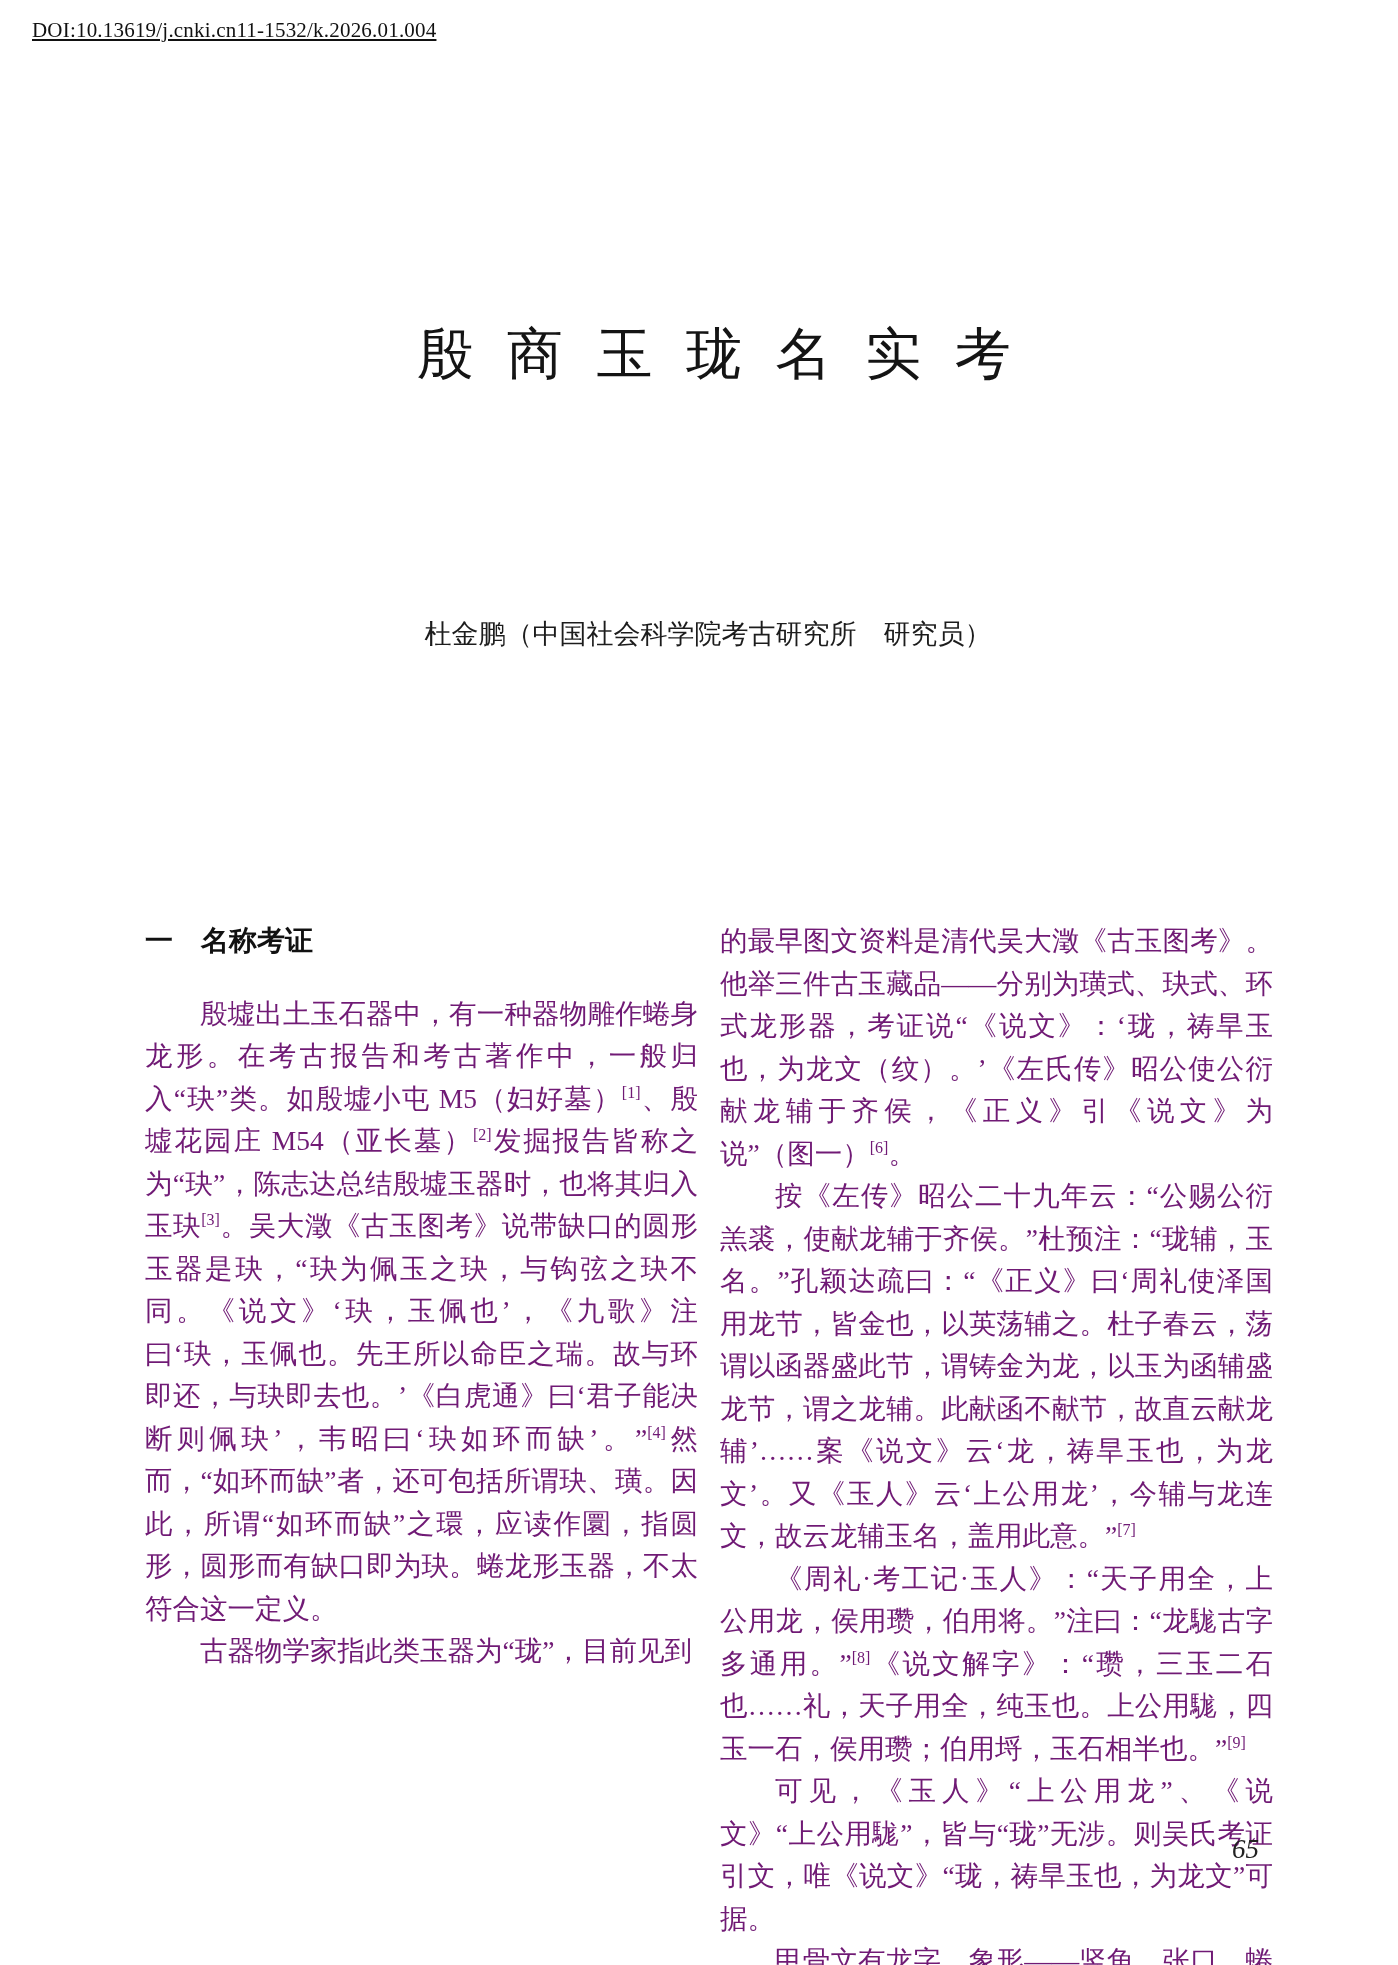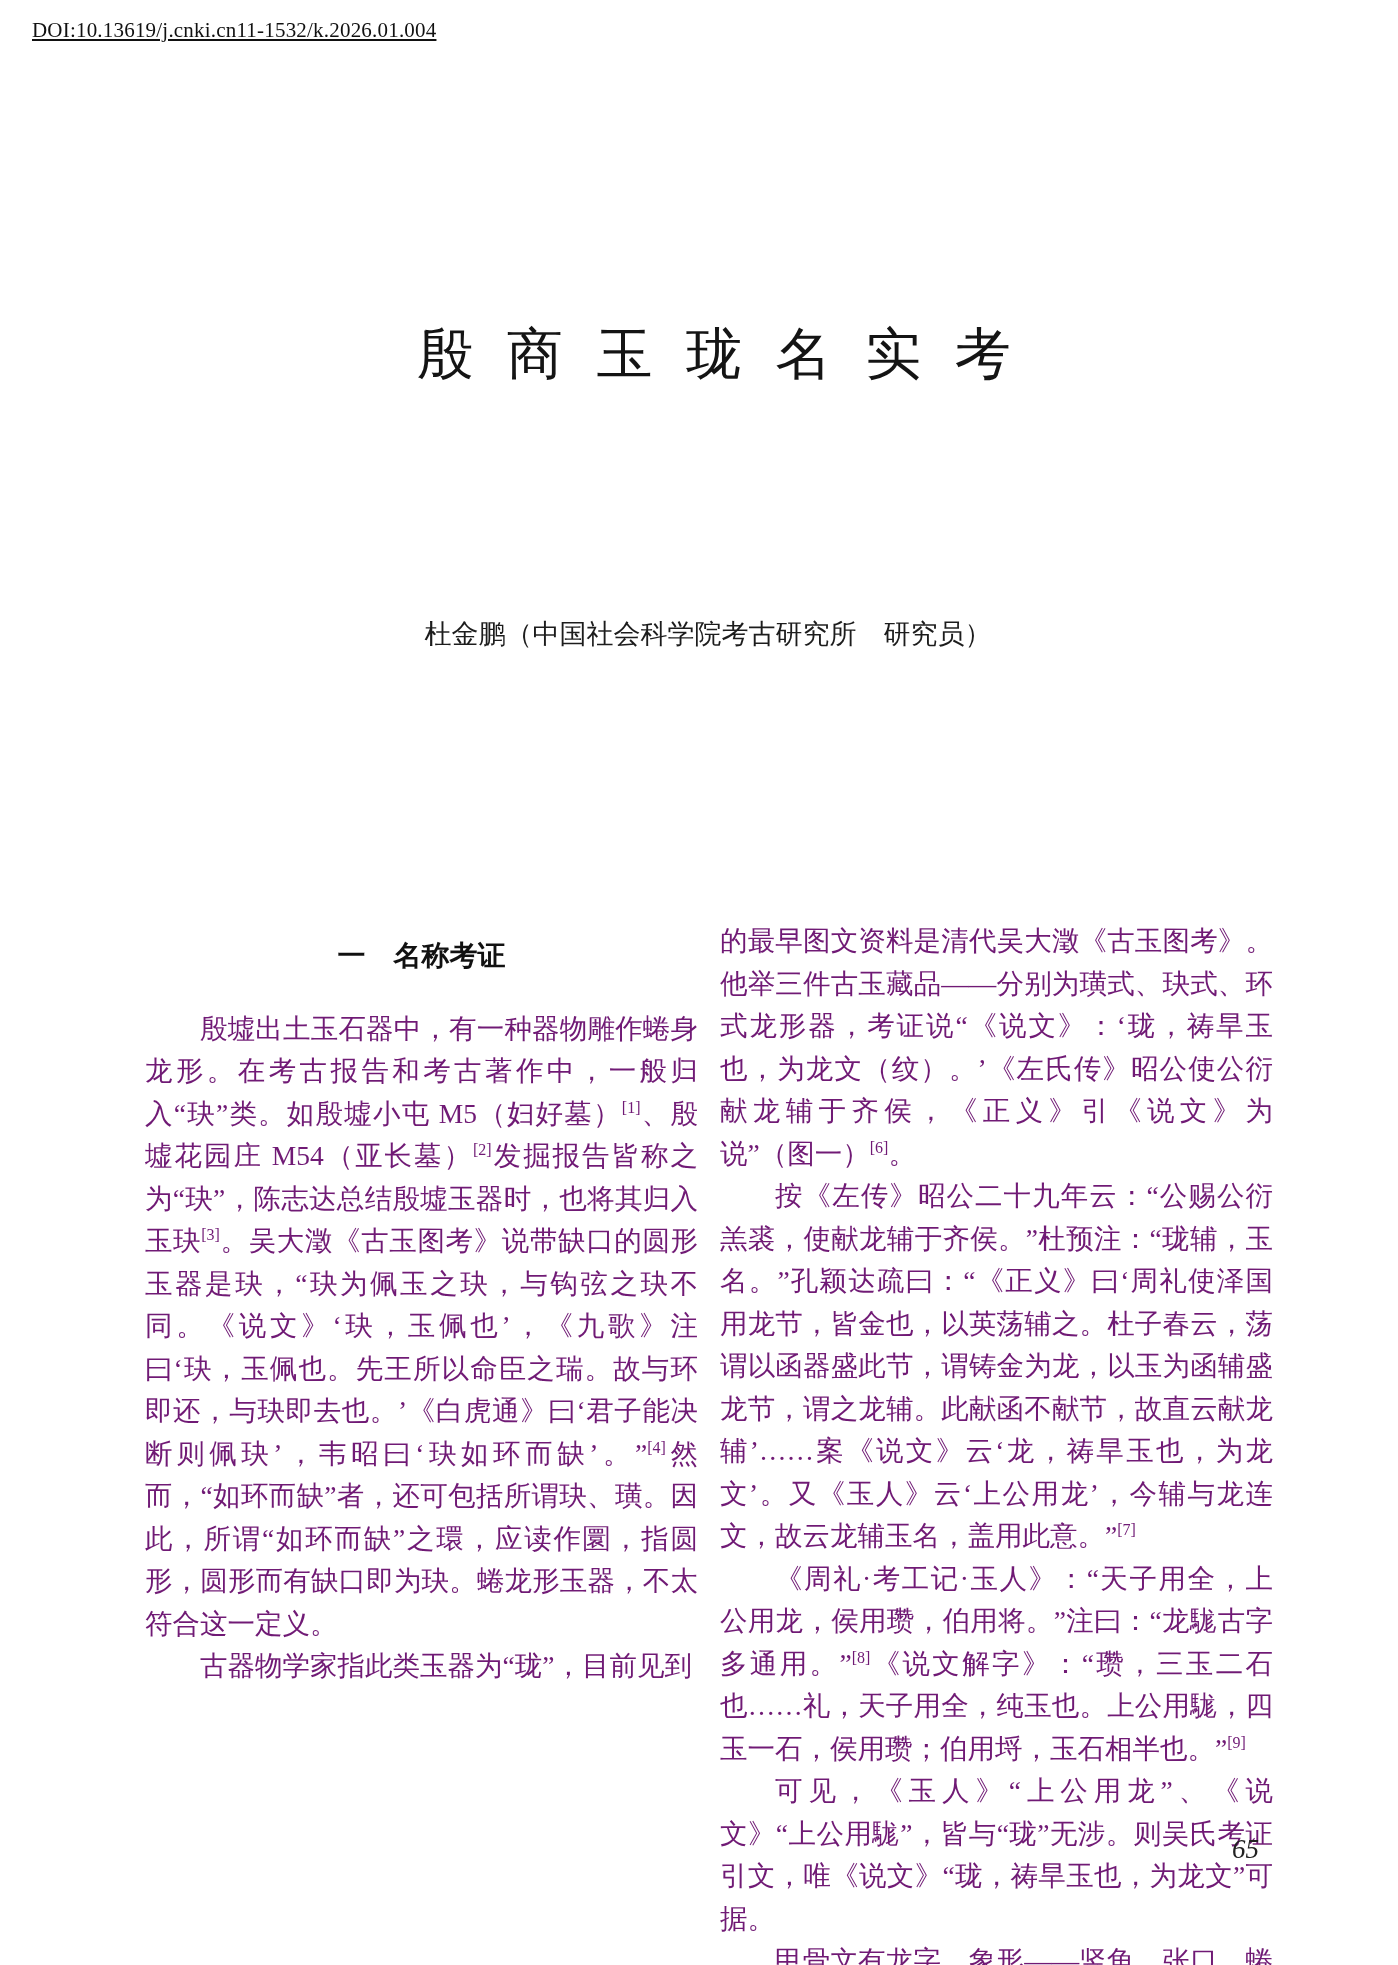--- a/index.html
+++ b/index.html
@@ -52,22 +52,21 @@
     left: 145px;
     width: 1128px;
     display: flex;
     gap: 22px;
   }
   .col {
     width: 553px;
     flex: 0 0 553px;
   }
   .heading {
-    margin: 15px 0 30px 0;
-    text-align: center;
+    margin: 0 0 30px 0;
     font-family: "Liberation Sans", "DejaVu Sans", sans-serif;
     font-weight: bold;
     font-size: 28px;
     line-height: 42.5px;
     color: #111;
   }
   .para {
     margin: 0;
     font-size: 27.5px;
     line-height: 42.5px;

